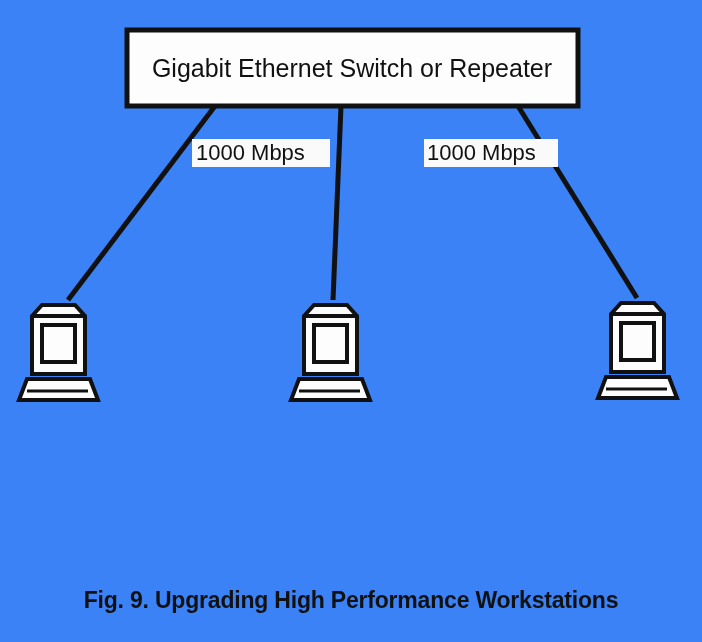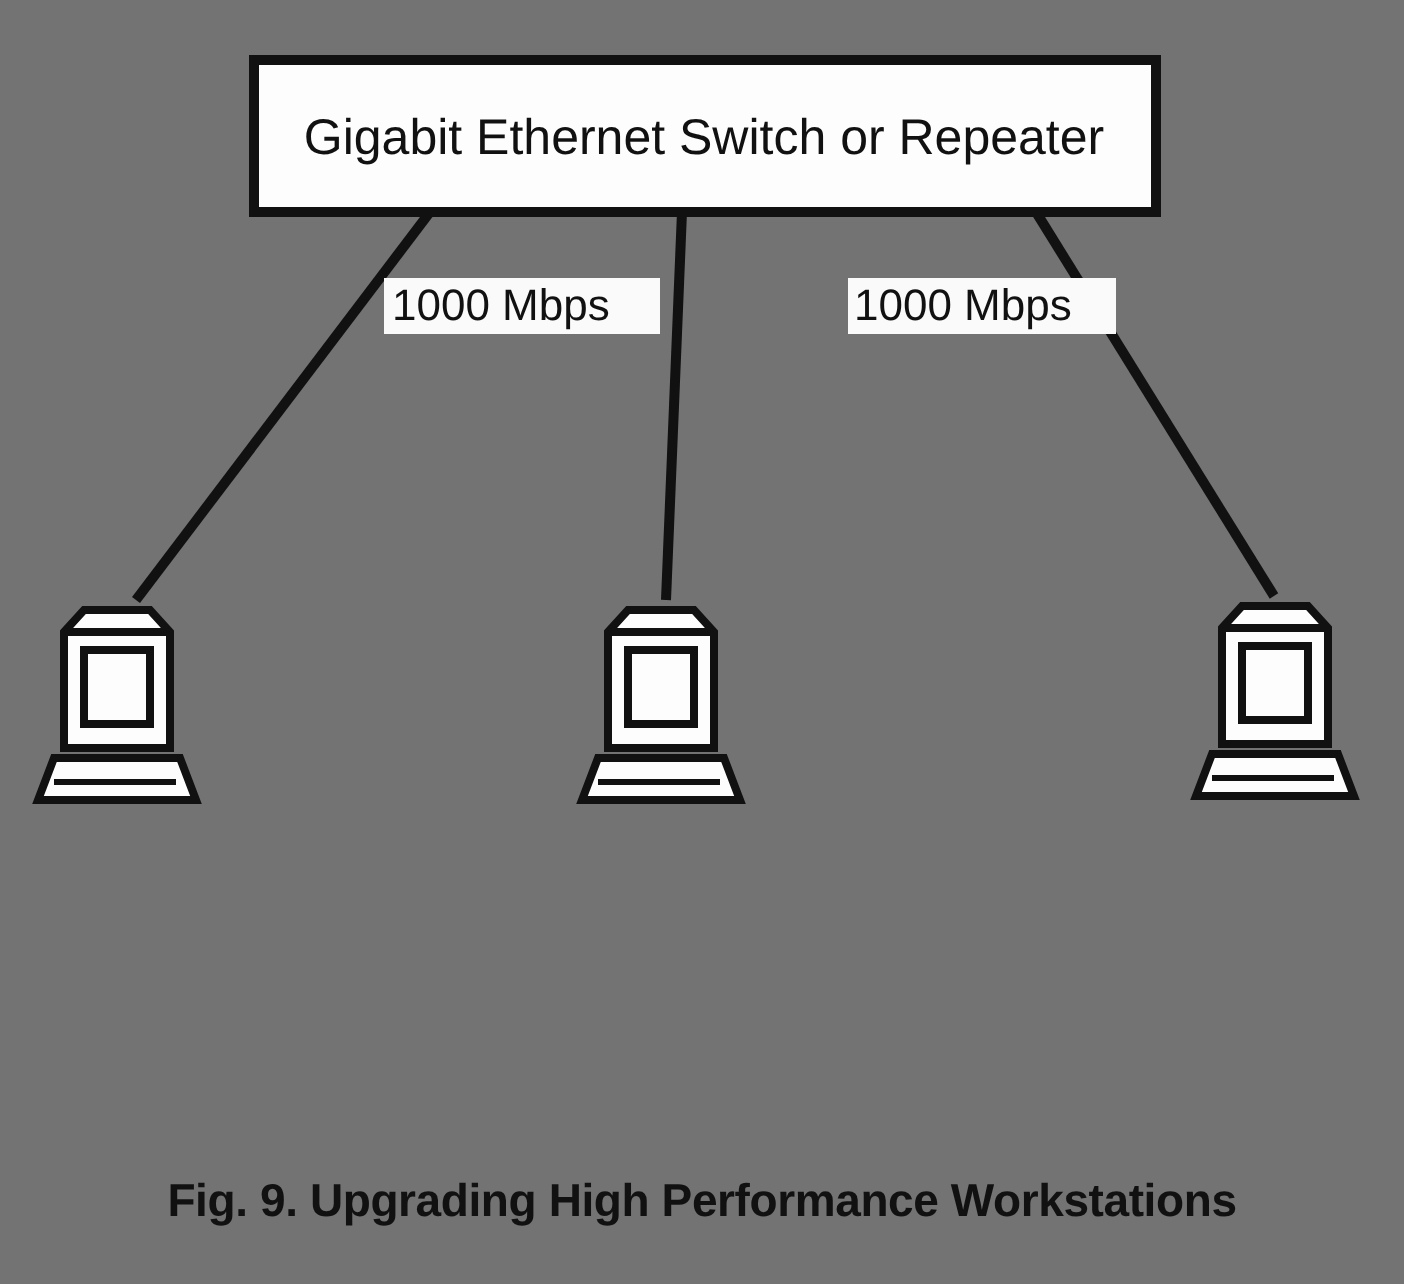--- a/index.html
+++ b/index.html
@@ -4,21 +4,21 @@
 <style>
   html, body {
     margin: 0;
     padding: 0;
     background: #ffffff;
   }
   #page {
     position: relative;
     width: 702px;
     height: 642px;
-    background: #737373;
+    background: #3b82f6;
     overflow: hidden;
     font-family: "Liberation Sans", sans-serif;
   }
   #diagram-svg {
     position: absolute;
     left: 0;
     top: 0;
     width: 702px;
     height: 642px;
     display: block;

